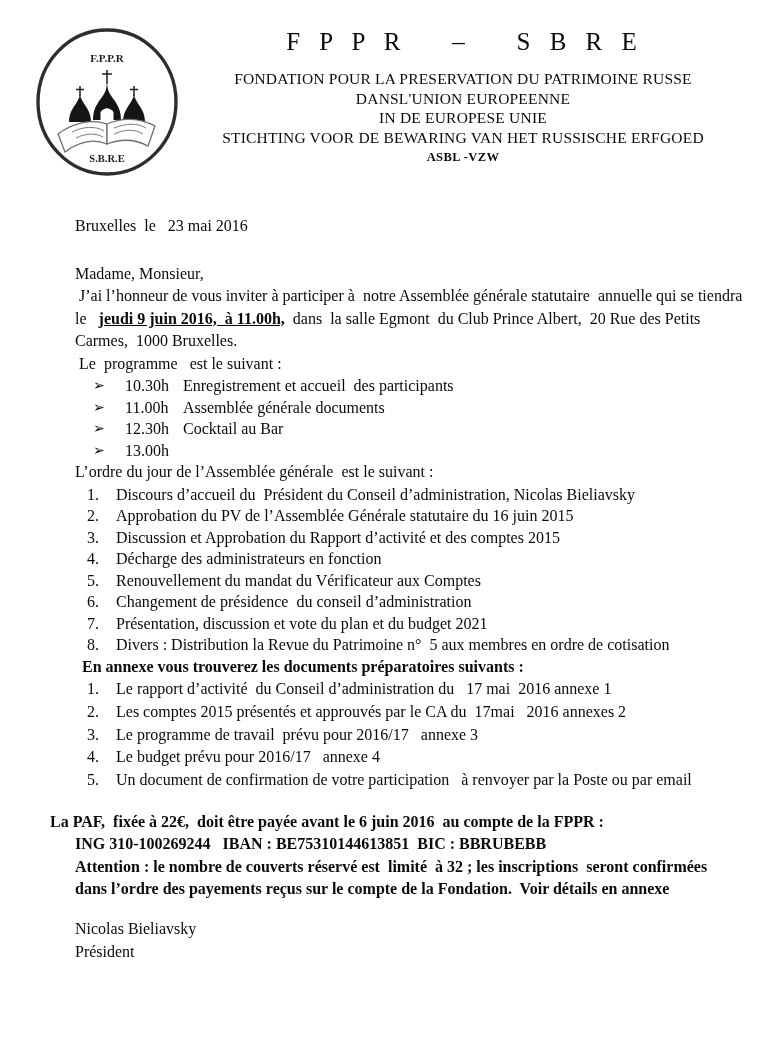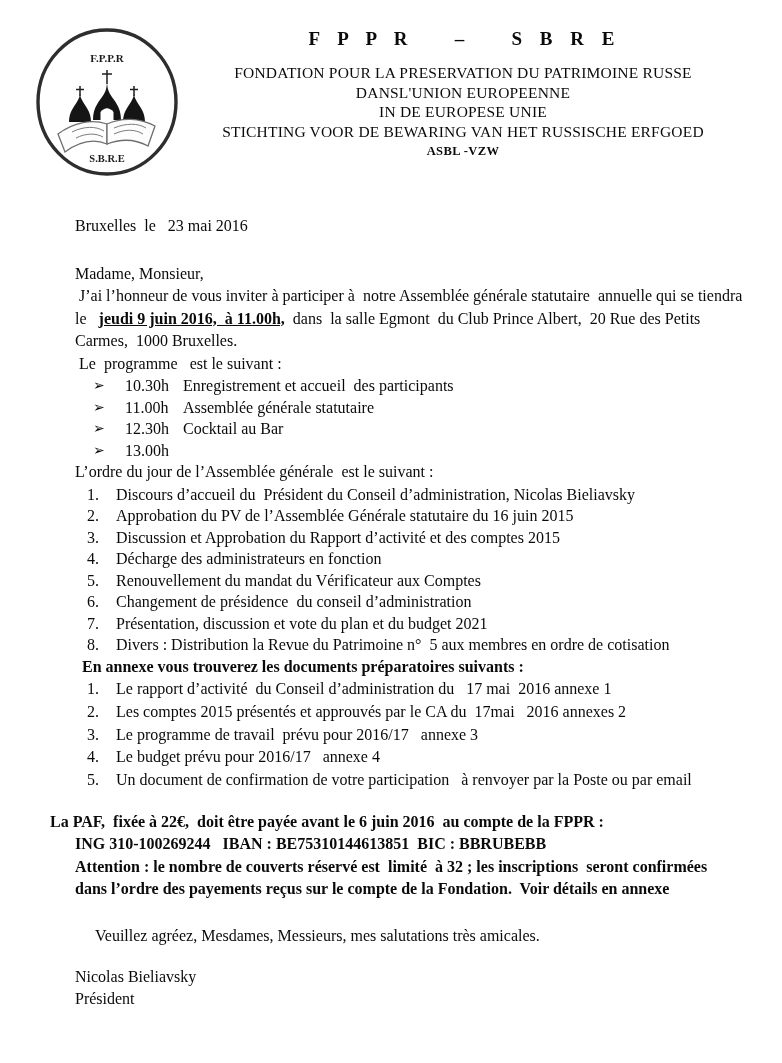--- a/index.html
+++ b/index.html
@@ -9,21 +9,21 @@
     font-family:"Liberation Serif", serif; font-size:16px; overflow:hidden;
     position:relative;
   }
   [data-bind] { white-space:pre-wrap; }
 
   
   .header { display:flex; padding:26px 30px 0 32px; }
   .logo { width:150px; height:152px; flex:none; }
   .logo svg text { font-family:"Liberation Serif", serif; }
   .head-text { flex:1; text-align:center; padding-top:2px; padding-right:8px; }
-  .title { font-size:19px; font-weight:bold; letter-spacing:3px; word-spacing:7px; }
+  .title { font-size:25px; font-weight:normal; letter-spacing:3px; word-spacing:7px; }
   .org-lines { margin-top:13px; }
   .org-line { font-size:15.5px; line-height:19.5px; letter-spacing:0.2px; }
   .legal { font-size:12.5px; font-weight:bold; margin-top:3px; letter-spacing:0.4px; }
 
   
   main { padding:0 26px 0 75px; line-height:22.5px; }
   main p { margin:0; }
   .dateline { margin-top:37px; }
   .salutation { font-weight:normal; margin-top:25px; }
   .hl { font-weight:bold; text-decoration:underline; }
@@ -101,21 +101,21 @@
 
     <ul class="program">
       <li>
           <span class="bullet" data-bind="bullet">➢</span>
           <span class="time" data-bind="letter.program.0.time">10.30h</span>
           <span data-bind="letter.program.0.label">Enregistrement et accueil  des participants</span>
         </li>
       <li>
           <span class="bullet" data-bind="bullet">➢</span>
           <span class="time" data-bind="letter.program.1.time">11.00h</span>
-          <span data-bind="letter.program.1.label">Assemblée générale statutaire</span>
+          <span data-bind="letter.program.1.label">Assemblée générale documents</span>
         </li>
       <li>
           <span class="bullet" data-bind="bullet">➢</span>
           <span class="time" data-bind="letter.program.2.time">12.30h</span>
           <span data-bind="letter.program.2.label">Cocktail au Bar</span>
         </li>
       <li>
           <span class="bullet" data-bind="bullet">➢</span>
           <span class="time" data-bind="letter.program.3.time">13.00h</span>
         </li>
@@ -181,18 +181,17 @@
         </li>
     </ol>
 
     <div class="payment">
       <p class="outdent" data-bind="letter.payment.line1">La PAF,  fixée à 22€,  doit être payée avant le 6 juin 2016  au compte de la FPPR :</p>
       <p data-bind="letter.payment.line2">ING 310-100269244   IBAN : BE75310144613851  BIC : BBRUBEBB</p>
       <p data-bind="letter.payment.line3">Attention : le nombre de couverts réservé est  limité  à 32 ; les inscriptions  seront confirmées</p>
       <p data-bind="letter.payment.line4">dans l’ordre des payements reçus sur le compte de la Fondation.  Voir détails en annexe</p>
     </div>
 
-    <p class="closing" data-bind="letter.closing">Veuillez agréez, Mesdames, Messieurs, mes salutations très amicales.</p>
     <p class="sig-name" data-bind="letter.signature_name">Nicolas Bieliavsky</p>
     <p data-bind="letter.signature_title">Président</p>
   </main>
 
 </div>
 
 </body></html>

